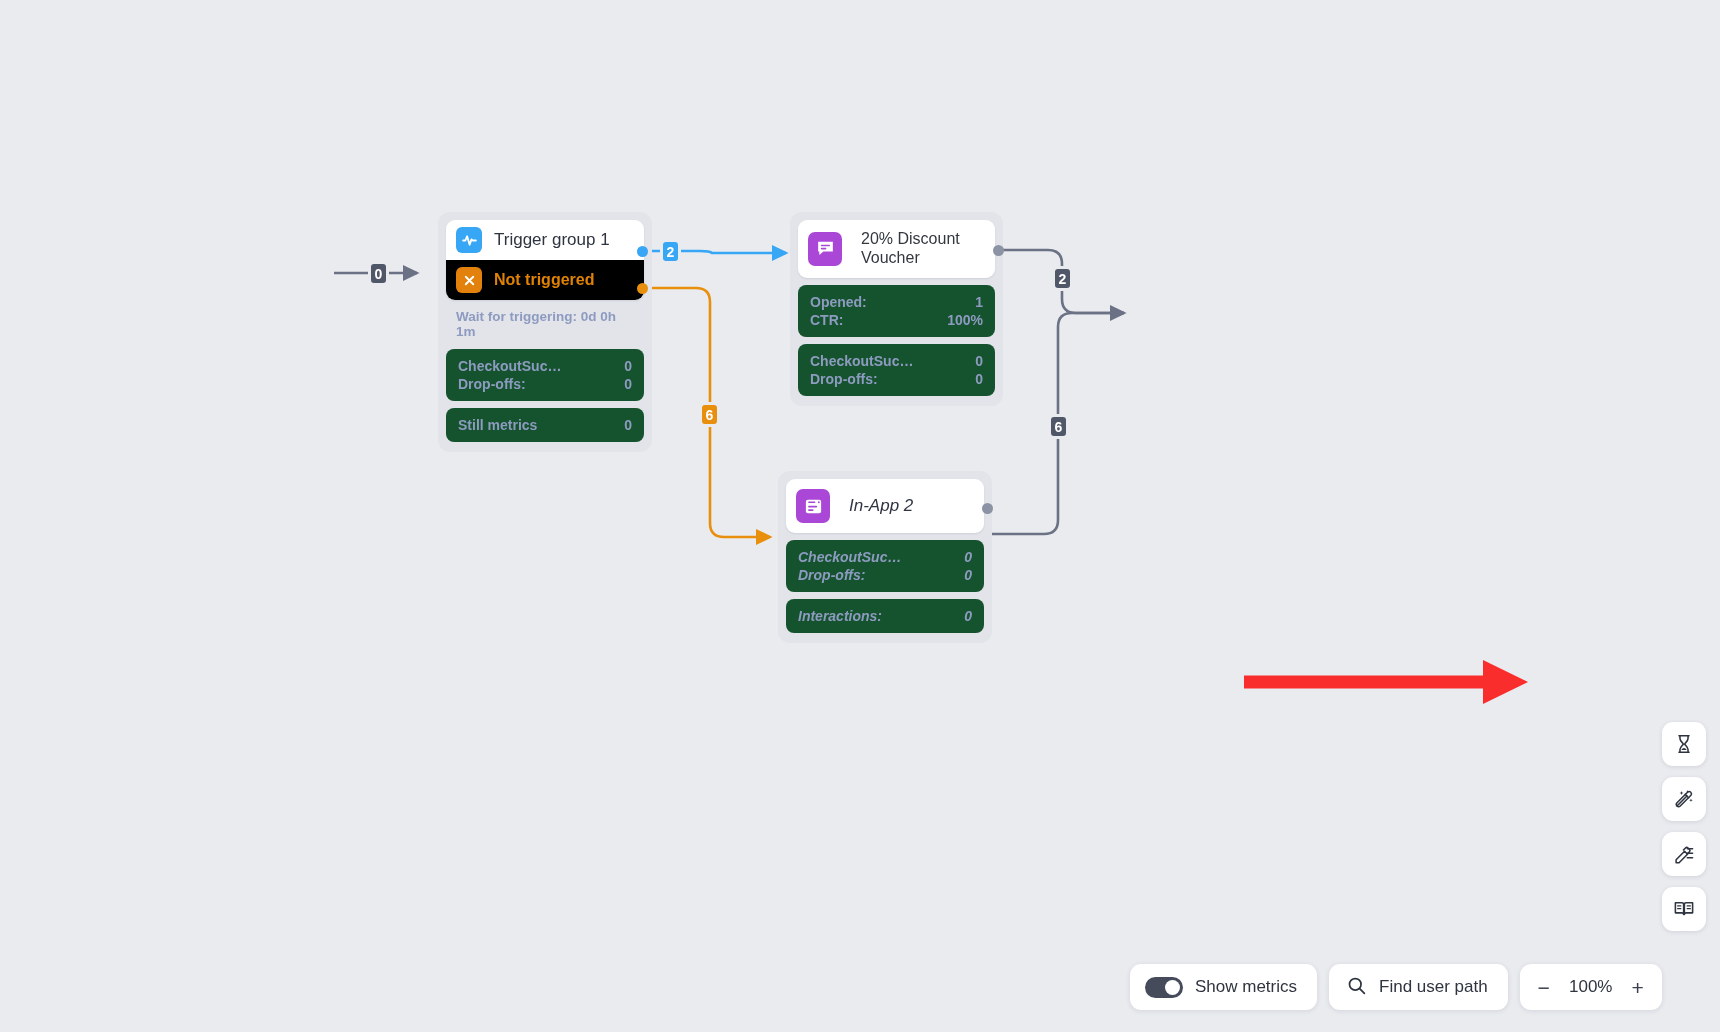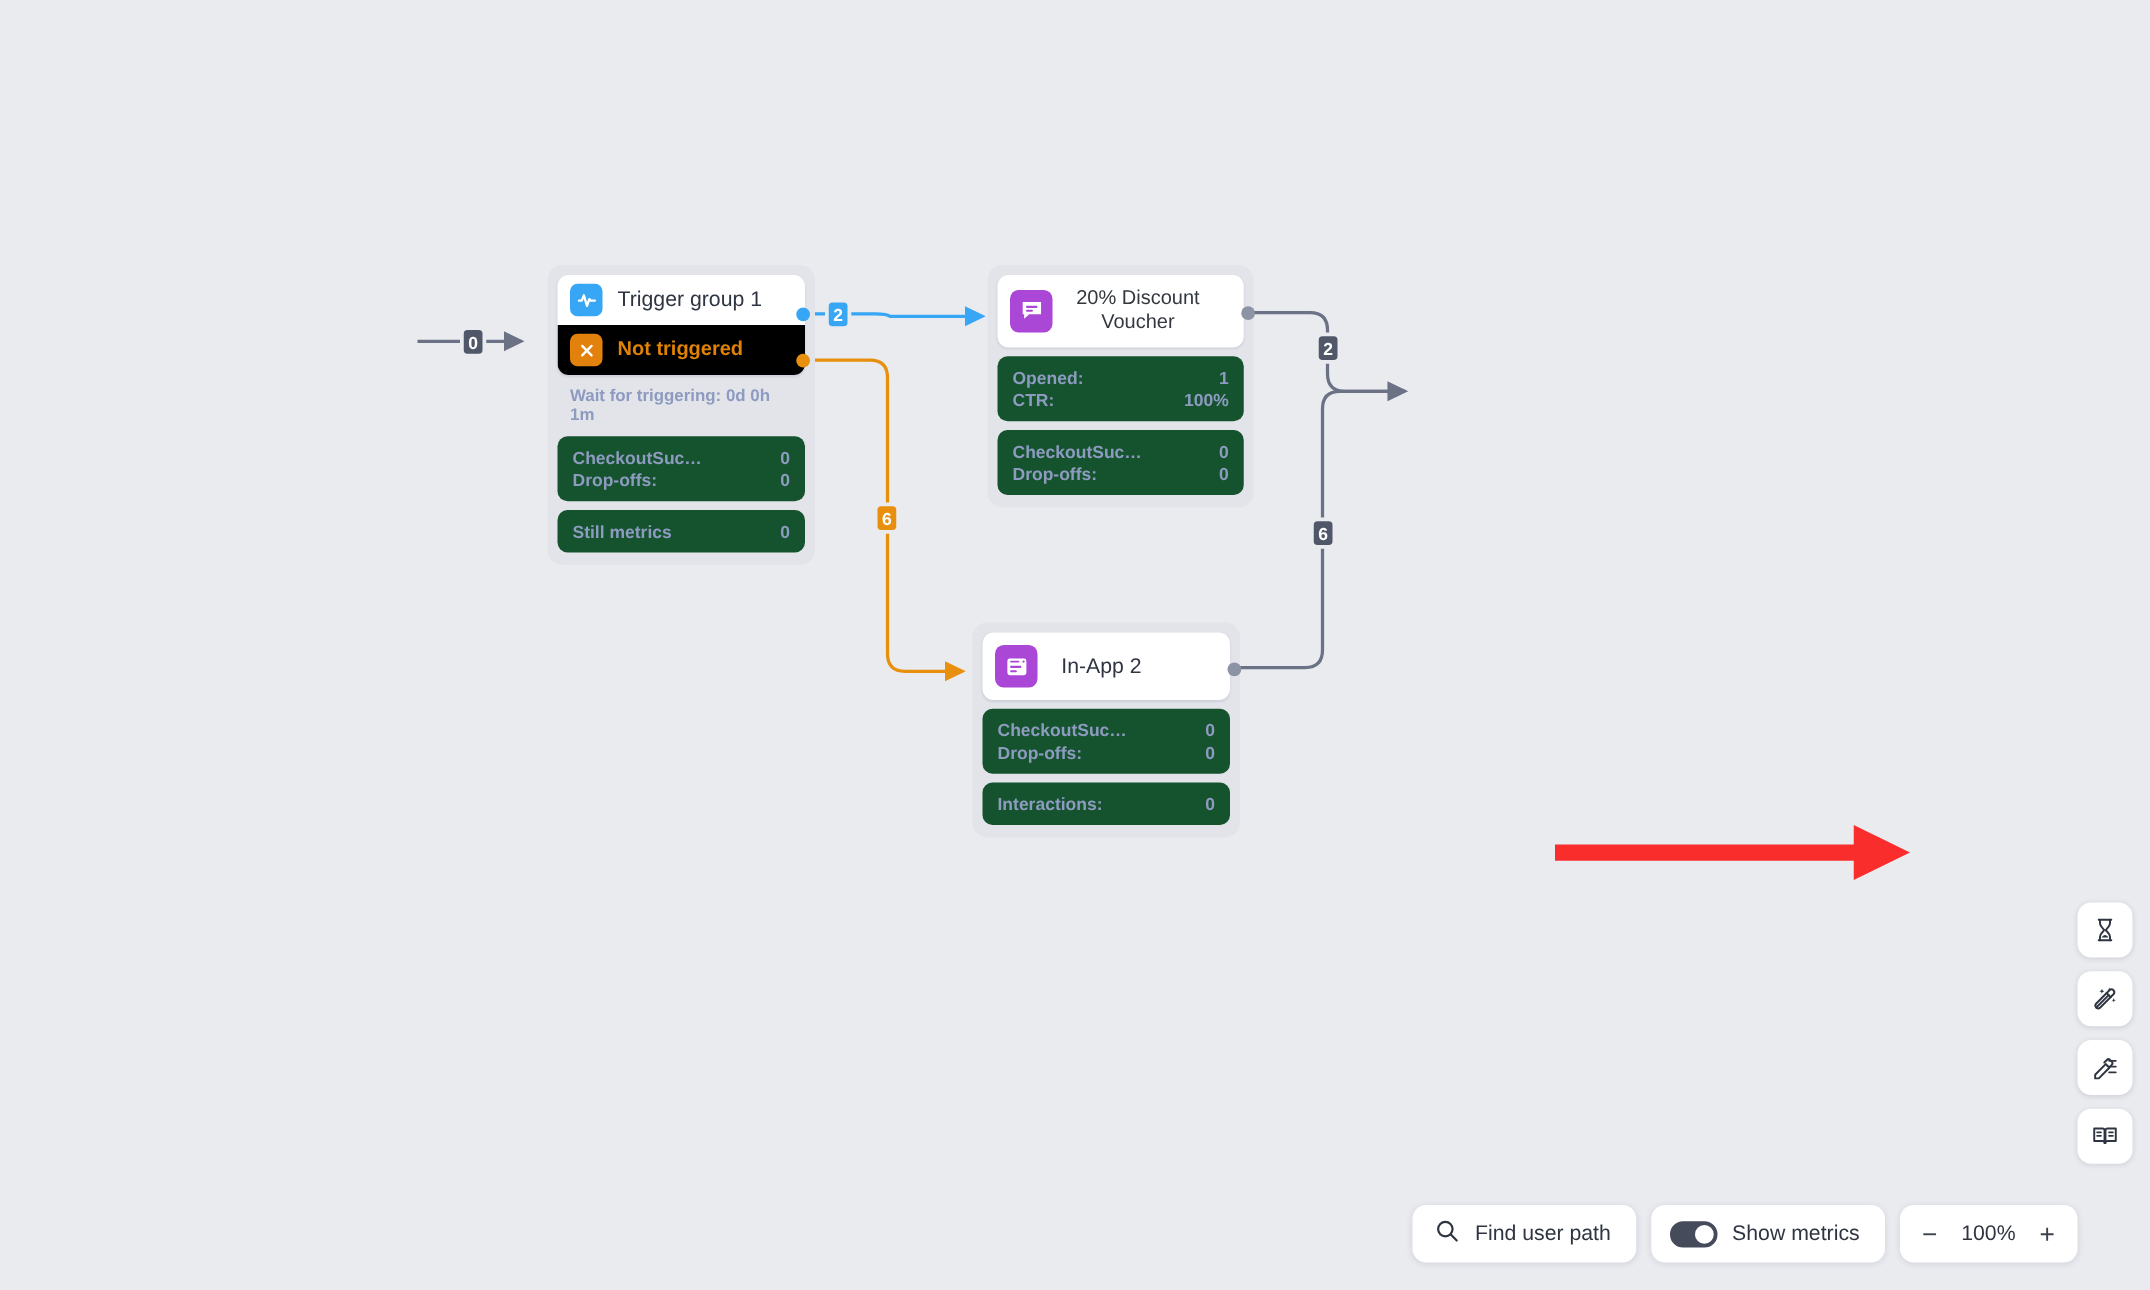--- a/index.html
+++ b/index.html
@@ -29,21 +29,21 @@
 
   .ic { width: 34px; height: 34px; border-radius: 7px; flex: 0 0 34px;
         display: flex; align-items: center; justify-content: center; }
   .ic.sm { width: 26px; height: 26px; flex-basis: 26px; border-radius: 6px; }
   .ic-green { background: #55a60e; }
   .ic-blue  { background: #36a6f5; }
   .ic-orange{ background: #e2820c; }
   .ic-purple{ background: #ab47d6; }
   .ic-exit   { background: #36a6f5; }
 
-  .title { font-size: 17px; color: #2e3440; font-weight: 400; line-height: 1.18; text-align: center; }
+  .title { font-size: 17px; color: #2e3440; font-weight: 400; line-height: 1.18; }
   .title.small { font-size: 14.5px; font-weight: 700; color: #33383f; }
   .title.warn { color: #e08304; font-weight: 700; font-size: 16px; }
 
   .sub { font-size: 13.5px; color: #8e9bc0; font-weight: 700; padding: 9px 10px 3px 10px; }
   .caption { font-size: 13.5px; color: #8e9bc0; font-weight: 700; padding: 8px 4px 2px 10px; }
 
   .metrics { background: #14532d; border-radius: 8px; margin-top: 7px; padding: 8px 12px; }
   .mrow { display: flex; justify-content: space-between; align-items: baseline; padding: 1px 0; }
   .mlab { font-size: 14px; color: #8e9bc0; font-weight: 700; }
   .mval { font-size: 14px; color: #8e9bc0; font-weight: 700; }
@@ -208,21 +208,21 @@
         </div>
       </div>
     </div>
     <span class="port gray" style="left:203px; top:33px;"></span>
   </div>
 
   <div class="badge dark" style="left:1052px; top:266px;">2</div>
 
   <div class="badge dark" style="left:1048px; top:414px;">6</div>
 
-  <div class="node" id="inapp-node" style="left:778px; top:498px; width:214px;">
+  <div class="node" id="inapp-node" style="left:778px; top:471px; width:214px;font-style:italic;">
     <div class="node-shell" style="padding:8px 8px 10px 8px;">
       <div class="head">
         <span class="ic ic-purple">
           <svg width="21" height="21" viewBox="0 0 24 24" fill="#fff">
             <rect x="3.3" y="4.4" width="17.4" height="15.2" rx="2.2"></rect>
             <rect x="3.3" y="4.4" width="17.4" height="4.4" rx="2.2" fill="#ab47d6" opacity="0"></rect>
             <rect x="5.8" y="6.3" width="8.4" height="1.7" rx="0.85" fill="#ab47d6"></rect>
             <circle cx="18.1" cy="7.15" r="1.05" fill="#ab47d6"></circle>
             <rect x="5.8" y="11" width="10.4" height="2" rx="1" fill="#ab47d6"></rect>
             <rect x="5.8" y="15" width="6.2" height="2" rx="1" fill="#ab47d6"></rect>
@@ -287,35 +287,35 @@
     <div class="rail-btn">
       <svg width="22" height="22" viewBox="0 0 24 24" fill="none" stroke="#2e3440" stroke-width="1.7" stroke-linecap="round" stroke-linejoin="round">
         <path d="M2.6 5.2h7.2c1 0 1.8.8 1.8 1.8v11c0-1-.8-1.8-1.8-1.8H2.6z"></path>
         <path d="M21.4 5.2h-7.2c-1 0-1.8.8-1.8 1.8v11c0-1 .8-1.8 1.8-1.8h7.2z"></path>
         <path d="M5.1 8.6h3.4M5.1 11.6h3.4M15.5 8.6h3.4M15.5 11.6h3.4" stroke-width="1.5"></path>
       </svg>
     </div>
   </div>
 
   <div id="toolbar">
+    <div class="tb" id="show-metrics">
+      <span class="toggle"></span>
+      <span class="tb-label">Show metrics</span>
+    </div>
+
     <div class="tb" id="find-path">
       <span>
         <svg width="21" height="21" viewBox="0 0 24 24" fill="none" stroke="#2e3440" stroke-width="2" stroke-linecap="round">
           <circle cx="10.6" cy="10.6" r="6.6"></circle>
           <path d="M15.6 15.6 21 21"></path>
         </svg>
       </span>
       <span class="tb-label">Find user path</span>
     </div>
 
-    <div class="tb" id="show-metrics">
-      <span class="toggle"></span>
-      <span class="tb-label">Show metrics</span>
-    </div>
-
     <div class="tb" id="zoom-ctl">
       <span class="zbtn">−</span>
       <span class="zval">100%</span>
       <span class="zbtn">+</span>
     </div>
   </div>
 
 </div>
 
 </body></html>

